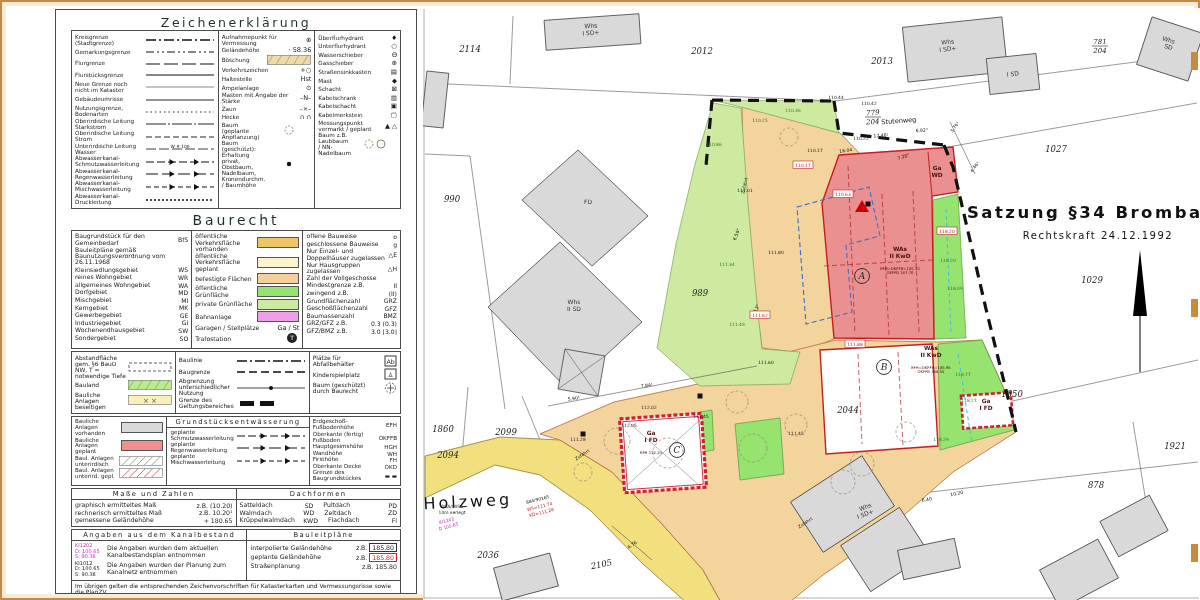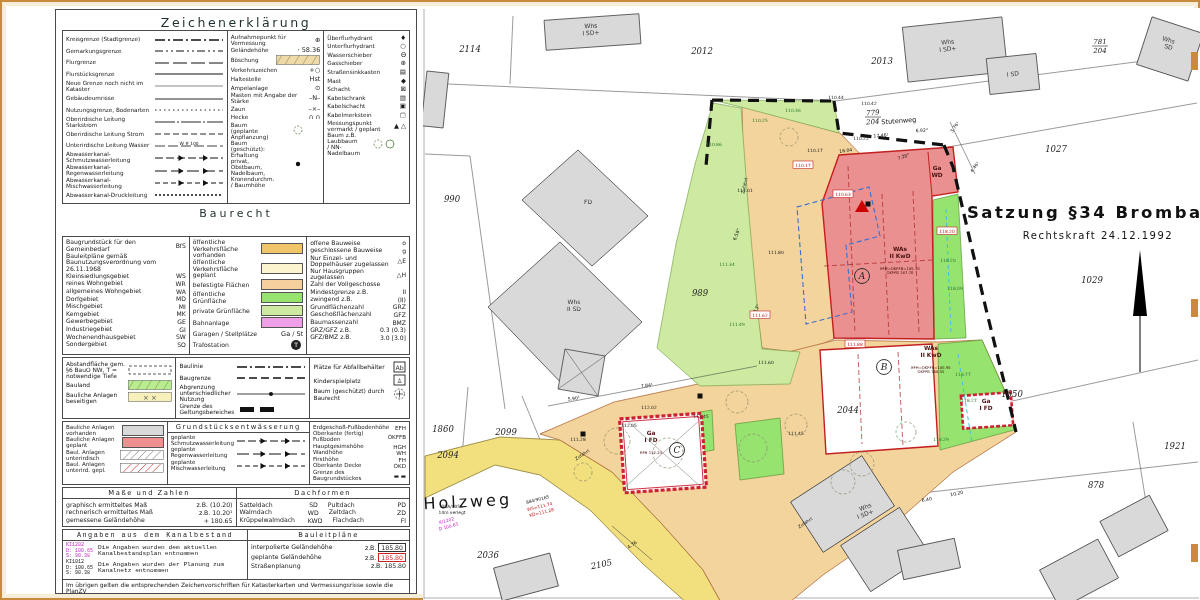--- a/index.html
+++ b/index.html
@@ -1,24 +1,24 @@
 <!DOCTYPE html>
 <html><head>
 <meta charset="utf-8">
 <style>
   html,body{margin:0;padding:0;width:1200px;height:600px;overflow:hidden;background:#fff;
     font-family:"DejaVu Sans",sans-serif;color:#1a1a1a;}
   .frame{position:absolute;inset:0;border:2px solid #c98a3e;background:#f7eed9;}
   .sheet{position:absolute;left:4px;top:4px;right:4px;bottom:4px;background:#ffffff;}
   
   .lg{position:absolute;left:49px;top:3px;width:362px;height:585px;border:1px solid #4a4a4a;
-      background:#fff;overflow:hidden;padding:2px 6px;box-sizing:border-box;}
+      background:#fff;overflow:hidden;padding:2px 15px;box-sizing:border-box;}
   .lg-title1{text-align:center;font-size:12.5px;letter-spacing:2.5px;margin-top:3px;color:#1e2e2e;}
   .lg-title2{text-align:center;font-size:11.5px;letter-spacing:2px;margin-bottom:3px;color:#1e2e2e;}
-  .sec-title{text-align:center;font-size:11px;letter-spacing:3px;margin:3px 0 16px;color:#1e2e2e;}
+  .sec-title{text-align:center;font-size:14px;letter-spacing:3px;margin:3px 0 2px;color:#1e2e2e;}
   .box{border:1px solid #4a4a4a;display:flex;align-items:stretch;margin-bottom:2px;background:#fff;}
   .col{padding:2px 3px;box-sizing:border-box;}
   .col + .col{border-left:1px solid #4a4a4a;}
   .row{display:flex;align-items:center;gap:2px;margin:0.6px 0;}
   .lbl{flex:1;line-height:1.05;}
   .abbr{white-space:nowrap;}
   .hdr{text-align:center;font-size:6.8px;letter-spacing:1.5px;border-bottom:1px solid #4a4a4a;
        margin:-2px -3px 2px;padding:1px 0;}
   .gen{font-size:5.7px;}
   .br{font-size:6.1px;}
@@ -633,21 +633,21 @@
             </div>
             <div class="row">
               <div class="lbl">Krüppelwalmdach</div>
               <div class="abbr">KWD</div>
               <div class="lbl" style="text-align: left; padding-left: 8px;">Flachdach</div>
               <div class="abbr">Fl</div>
             </div>
           </div>
         </div>
     <div class="box tab" id="lg-kanal">
-          <div class="col" style="flex: 1.15 1 0%; font-family: Liberation Mono, monospace;">
+          <div class="col" style="flex: 1.15 1 0%;">
             <div class="hdr">Angaben aus dem Kanalbestand</div>
             <div class="row">
               <div class="kcode magenta">
                 <div>KI1202</div>
                 <div>D: 100.65</div>
                 <div>S: 90.38</div>
               </div>
               <div class="lbl">Die Angaben wurden dem aktuellen Kanalbestandsplan entnommen</div>
             </div>
             <div class="row">

